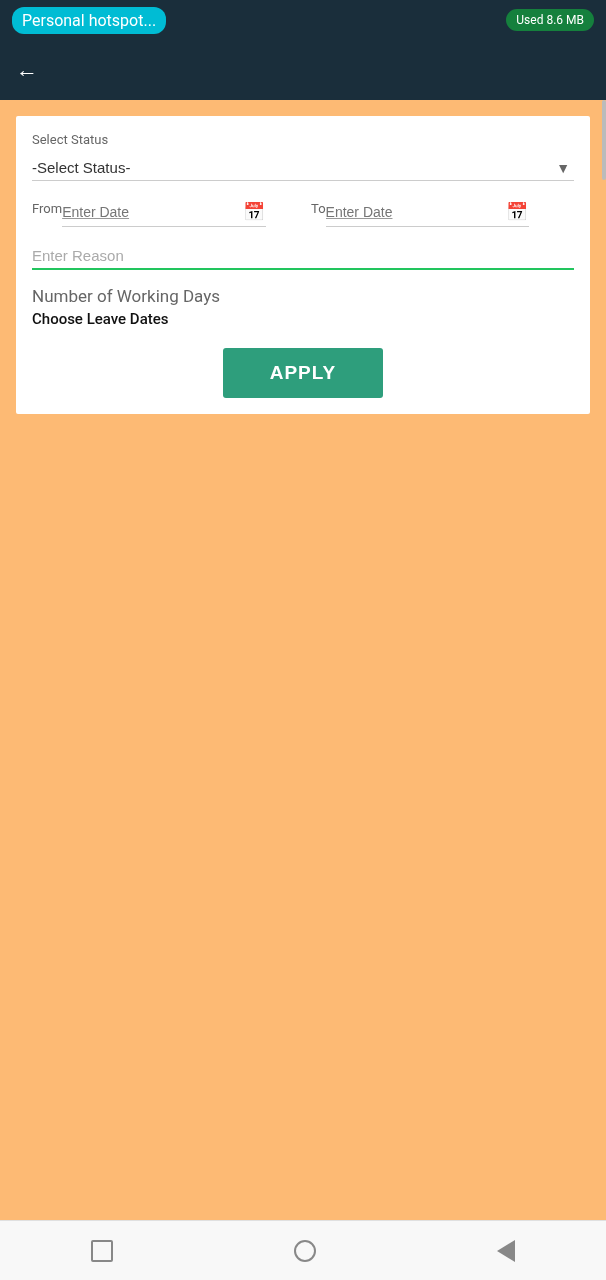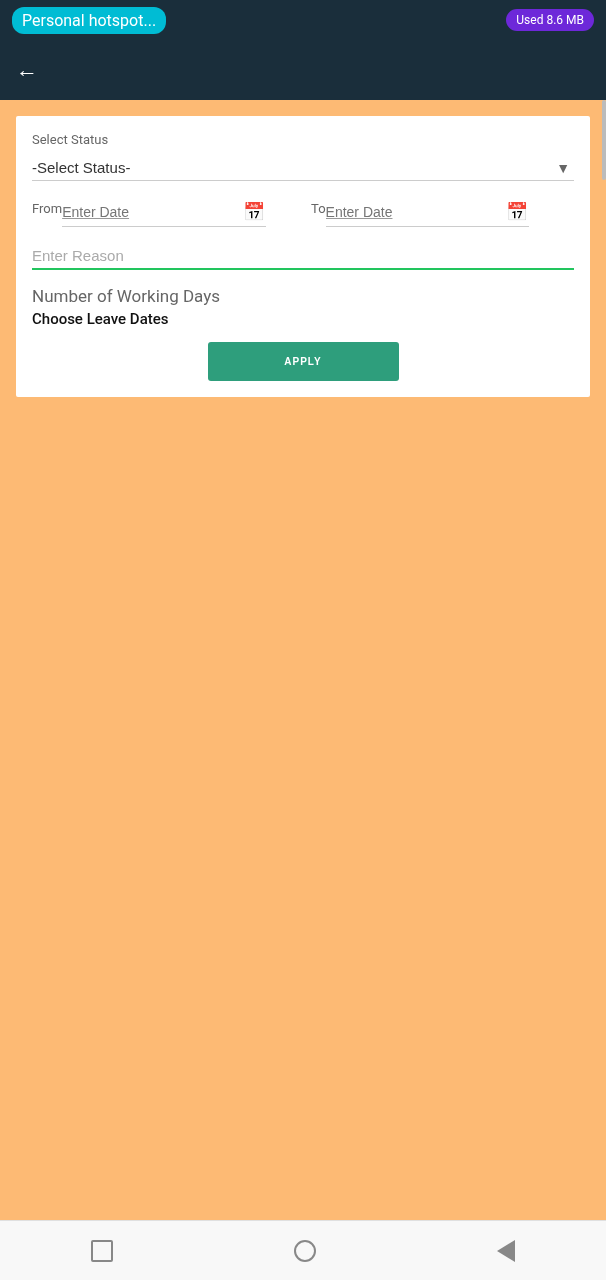--- a/index.html
+++ b/index.html
@@ -23,21 +23,21 @@
       padding: 0 12px;
     }
     .status-hotspot {
       background: #00bcd4;
       color: white;
       font-size: 16px;
       padding: 4px 10px;
       border-radius: 12px;
     }
     .status-data {
-      background: #6d28d9;
+      background: #15803d;
       color: white;
       font-size: 12px;
       padding: 4px 10px;
       border-radius: 12px;
     }
 
     
     .header {
       background: #1a2e3b;
       height: 60px;
@@ -181,30 +181,30 @@
     .working-days-label {
       font-size: 17px;
       color: #666;
       margin-top: 8px;
       margin-bottom: 4px;
     }
     .choose-dates-text {
       font-size: 15px;
       color: #111;
       font-weight: 500;
-      margin-bottom: 14px;
+      margin-bottom: 20px;
     }
 
     .apply-btn {
       display: block;
-      width: 191px;
+      width: 160px;
       margin: 0 auto;
       background: #2e9e7c;
       color: white;
-      font-size: 10px;
+      font-size: 19px;
       font-weight: 600;
       letter-spacing: 1px;
       padding: 14px 0;
       border: none;
       border-radius: 3px;
       cursor: pointer;
       text-align: center;
     }
 
     

